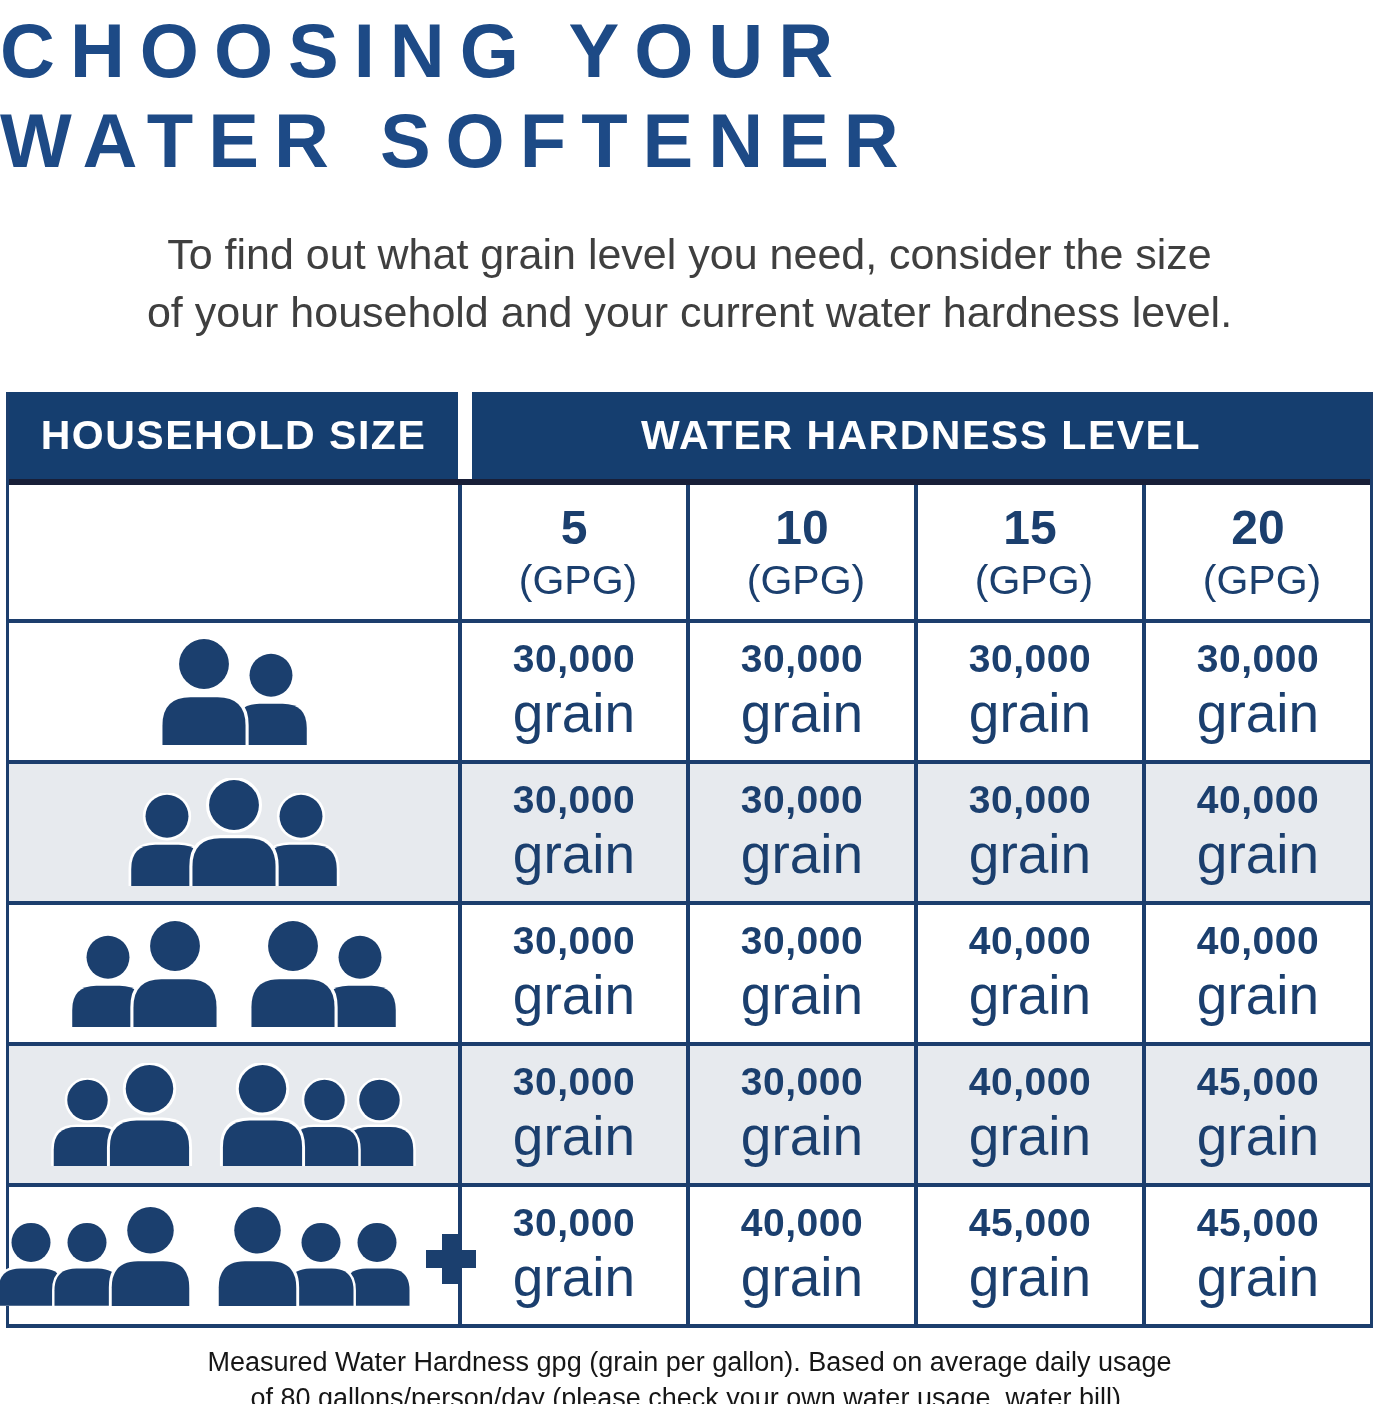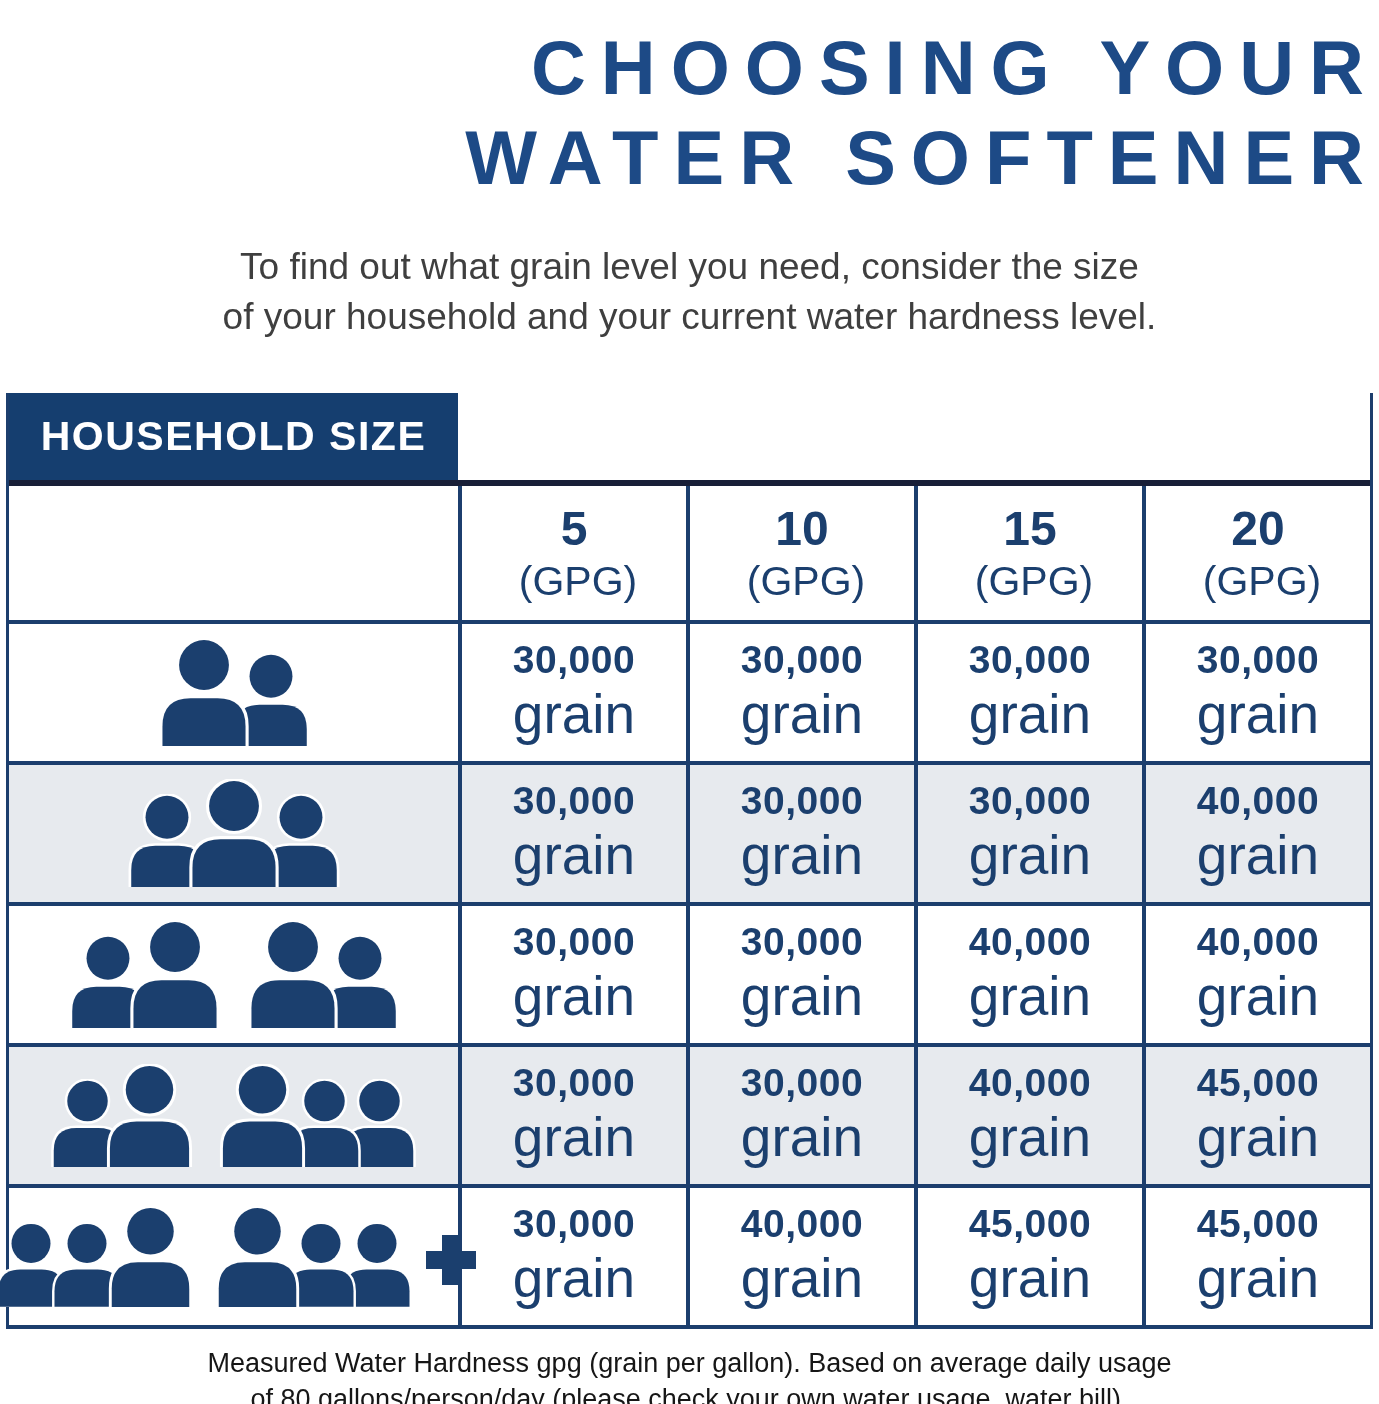--- a/index.html
+++ b/index.html
@@ -5,33 +5,32 @@
   html,body{margin:0;padding:0;}
   body{
     width:1379px;height:1404px;
     background:#ffffff;
     font-family:"Liberation Sans", sans-serif;
     overflow:hidden;
     position:relative;
   }
   .title{
     padding-top:6px;
-    text-align:right;
+    text-align:left;
     color:#1d4a86;
     font-size:76px;
     font-weight:700;
     letter-spacing:15px;
     line-height:1.19;
-    margin-top:17px;
   }
   .subtitle{
     margin-top:38px;
     text-align:center;
     color:#3f3f3f;
-    font-size:37px;
+    font-size:43px;
     font-weight:300;
     line-height:1.36;
   }
   .wtable{
     margin:50px 6px 0 6px;
     border-left:3px solid #1c3e6d;
     border-right:3px solid #1c3e6d;
   }
   .thead{
     display:flex;
@@ -134,20 +133,21 @@
 
 <div class="subtitle">
   <div>To find out what grain level you need, consider the size</div>
   <div>of your household and your current water hardness level.</div>
 </div>
 
 <div class="wtable">
 
   <div class="thead">
     <div class="th-cell th-household">HOUSEHOLD SIZE</div>
+    <div class="th-cell th-hardness">WATER HARDNESS LEVEL</div>
   </div>
 
   <div class="grid-row subhead">
     <div class="corner-cell"></div>
     <div class="sub-cell">
       <span class="sub-num">5</span>
       <span class="sub-unit">(GPG)</span>
     </div>
     <div class="sub-cell">
       <span class="sub-num">10</span>

